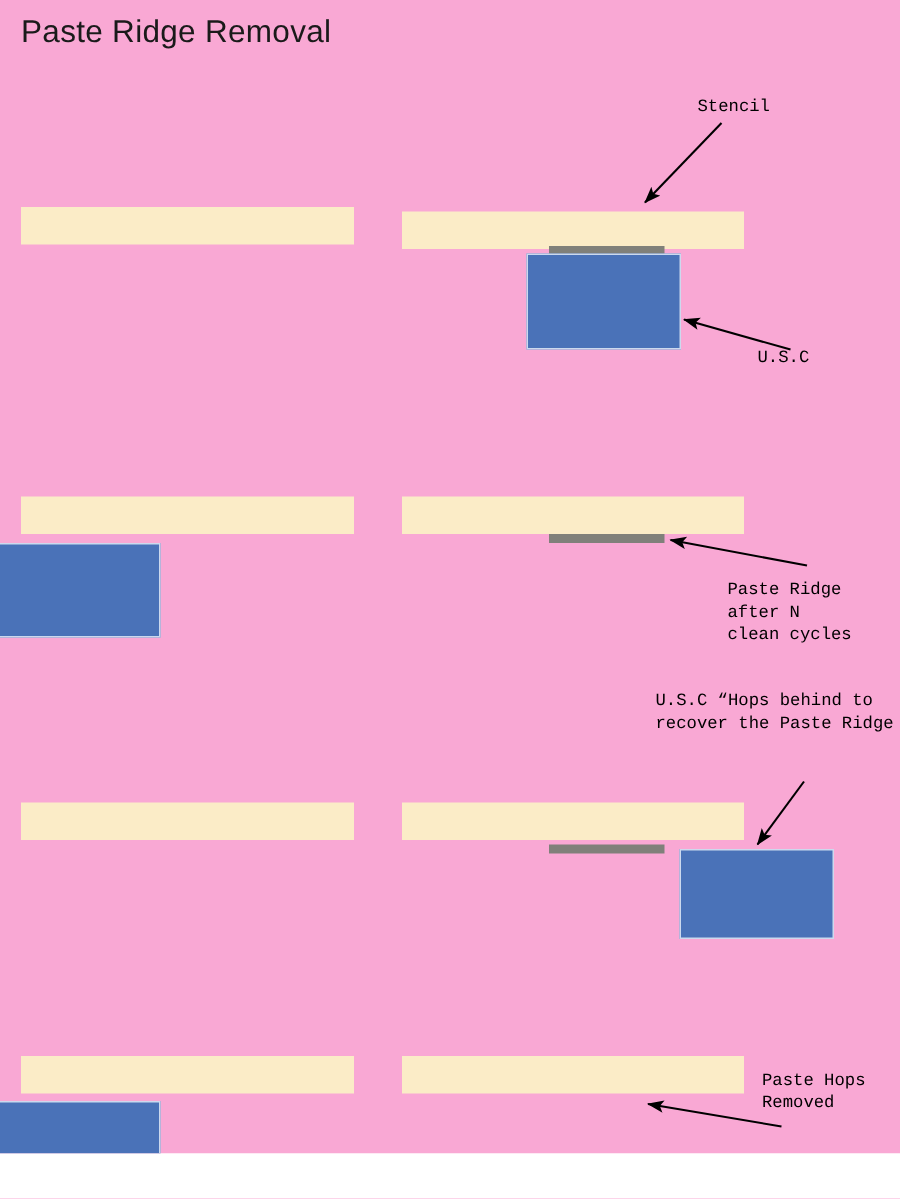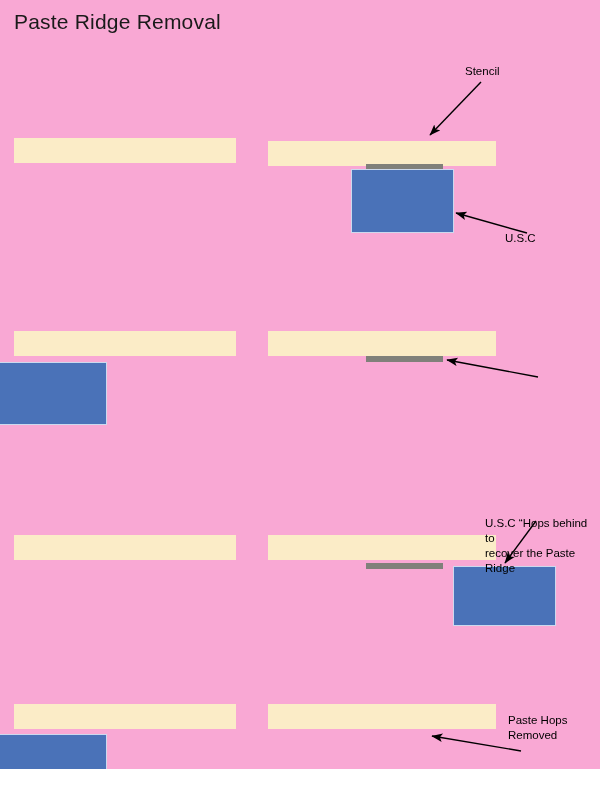--- a/index.html
+++ b/index.html
@@ -41,20 +41,21 @@
   .ridge {
     position: absolute;
     background: #80807a;
   }
   .anno {
     position: absolute;
     font-size: 11.5px;
     line-height: 15px;
     color: #000000;
     white-space: pre-line;
+    font-family: Liberation Mono, monospace;
   }
   svg.arrows {
     position: absolute;
     left: 0;
     top: 0;
     width: 600px;
     height: 799px;
     pointer-events: none;
   }
 </style>
@@ -96,18 +97,20 @@
     </defs>
     <line x1="481" y1="82" x2="430" y2="135" stroke="#000000" stroke-width="1.4" marker-end="url(#ah)"></line>
     <line x1="527" y1="233" x2="456" y2="213" stroke="#000000" stroke-width="1.4" marker-end="url(#ah)"></line>
     <line x1="538" y1="377" x2="447" y2="360" stroke="#000000" stroke-width="1.4" marker-end="url(#ah)"></line>
     <line x1="536" y1="521" x2="505" y2="563" stroke="#000000" stroke-width="1.4" marker-end="url(#ah)"></line>
     <line x1="521" y1="751" x2="432" y2="736" stroke="#000000" stroke-width="1.4" marker-end="url(#ah)"></line>
   </svg>
 
   <div class="anno" style="left:465px;top:64px;">Stencil</div>
   <div class="anno" style="left:505px;top:231px;">U.S.C</div>
-  <div class="anno" style="left:437px;top:516px;margin-left:48px;">U.S.C “Hops behind to
+  <div class="anno" style="left:485px;top:386px;">Paste Ridge after N
+clean cycles</div>
+  <div class="anno" style="left:437px;top:460px;">U.S.C “Hops behind to
 recover the Paste Ridge</div>
   <div class="anno" style="left:508px;top:713px;">Paste Hops
 Removed</div>
 
 </div>
 
 </body></html>

